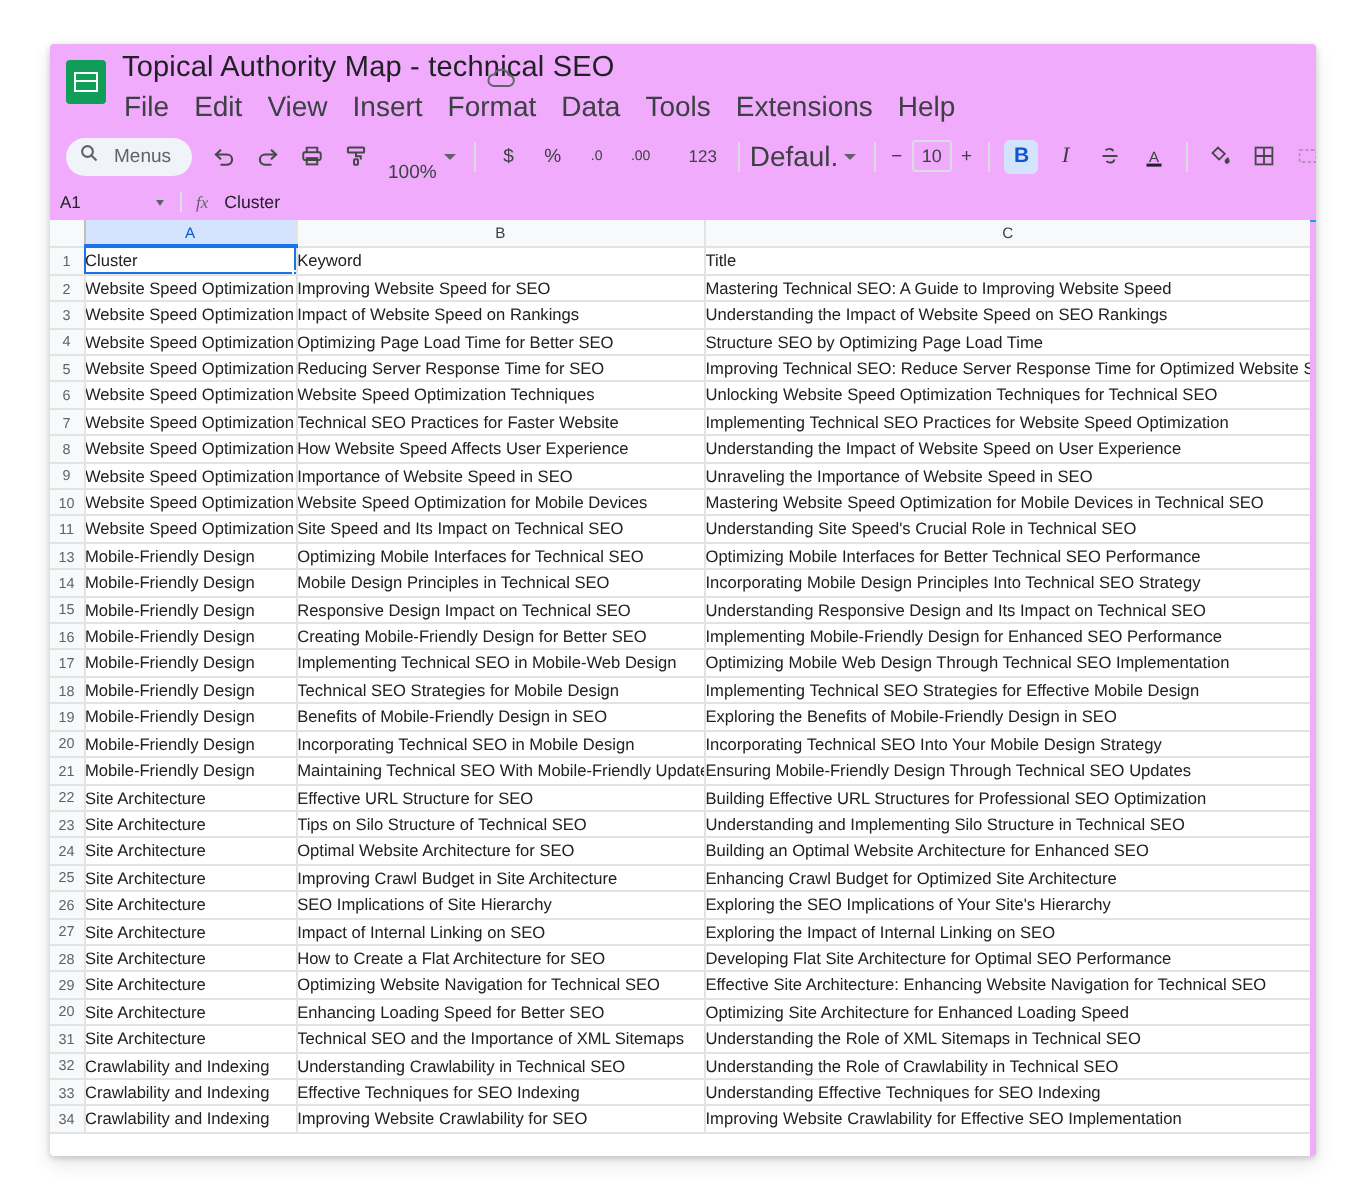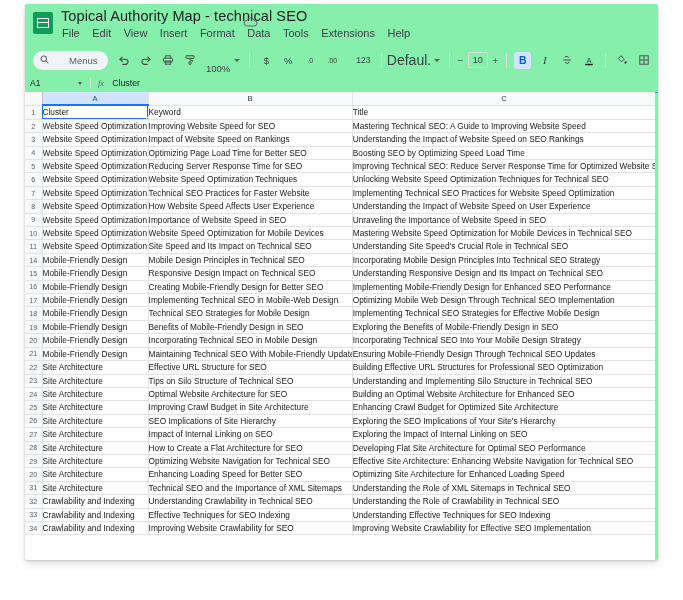--- a/index.html
+++ b/index.html
@@ -4,23 +4,23 @@
 <style>
   html,body{margin:0;padding:0;}
   body{
     width:683px;height:600px;
     background:#ffffff;
     font-family:"Liberation Sans", sans-serif;
     overflow:hidden;
     -webkit-font-smoothing:antialiased;
   }
   .app{
-    position:absolute;left:25px;top:4px;
+    position:absolute;left:25px;top:22px;
     width:633px;height:556px;
-    background:#86efac;
+    background:#f0abfc;
     border-radius:2px;
     box-shadow:0 1px 3px rgba(0,0,0,.18), 0 4px 10px rgba(0,0,0,.10);
     overflow:hidden;
   }
 
   
   .titlebar{height:42px;position:relative;}
   .doc-icon{
     position:absolute;left:8px;top:8px;width:20px;height:22px;
     background:#0f9d58;border-radius:2px;
@@ -35,32 +35,32 @@
   }
   .doc-title{
     position:absolute;left:36px;top:4px;
     font-size:14.5px;color:#202124;letter-spacing:.1px;white-space:nowrap;
   }
   .cloud-icon{
     position:absolute;left:218px;top:9px;width:15px;height:10px;color:#5f6368;
   }
   .menubar{
     position:absolute;left:36px;top:22px;
-    display:flex;gap:10.5px;font-size:11px;color:#3c4043;white-space:nowrap;
+    display:flex;gap:10.5px;font-size:14px;color:#3c4043;white-space:nowrap;
   }
   .menubar span{cursor:default;padding:1px 1px;}
 
   
   .toolbar{
     position:absolute;left:0;top:42px;width:100%;height:28px;
     display:flex;align-items:center;
   }
   .tb-inner{display:flex;align-items:center;padding-left:8px;white-space:nowrap;}
   .menus-pill{
-    display:flex;align-items:center;gap:20px;
+    display:flex;align-items:center;gap:8px;
     background:#f0f3f7;border-radius:11px;height:19px;padding:0 10px 0 7px;
     font-size:9.5px;color:#5f6368;
   }
   .ticon{
     display:inline-flex;align-items:center;justify-content:center;
     width:17px;height:17px;margin:0 2.5px;color:#444746;flex:none;
   }
   .ticon svg{display:block;}
   .zoomlbl{font-size:9.5px;color:#3c4043;margin:16px 1px 0 5px;}
   .caret{
@@ -316,21 +316,21 @@
           <tr>
             <td class="rownum">3</td>
             <td class="cell"><span>Website Speed Optimization</span></td>
             <td class="cell"><span>Impact of Website Speed on Rankings</span></td>
             <td class="cell"><span>Understanding the Impact of Website Speed on SEO Rankings</span></td>
           </tr>
           <tr>
             <td class="rownum">4</td>
             <td class="cell"><span>Website Speed Optimization</span></td>
             <td class="cell"><span>Optimizing Page Load Time for Better SEO</span></td>
-            <td class="cell"><span>Boosting SEO by Optimizing Speed Load Time</span></td>
+            <td class="cell"><span>Structure SEO by Optimizing Page Load Time</span></td>
           </tr>
           <tr>
             <td class="rownum">5</td>
             <td class="cell"><span>Website Speed Optimization</span></td>
             <td class="cell"><span>Reducing Server Response Time for SEO</span></td>
             <td class="cell ovf"><span>Improving Technical SEO: Reduce Server Response Time for Optimized Website Speed</span></td>
           </tr>
           <tr>
             <td class="rownum">6</td>
             <td class="cell"><span>Website Speed Optimization</span></td>
@@ -359,20 +359,26 @@
             <td class="rownum">10</td>
             <td class="cell"><span>Website Speed Optimization</span></td>
             <td class="cell"><span>Website Speed Optimization for Mobile Devices</span></td>
             <td class="cell ovf"><span>Mastering Website Speed Optimization for Mobile Devices in Technical SEO</span></td>
           </tr>
           <tr>
             <td class="rownum">11</td>
             <td class="cell"><span>Website Speed Optimization</span></td>
             <td class="cell"><span>Site Speed and Its Impact on Technical SEO</span></td>
             <td class="cell"><span>Understanding Site Speed's Crucial Role in Technical SEO</span></td>
+          </tr>
+          <tr>
+            <td class="rownum">13</td>
+            <td class="cell"><span>Mobile-Friendly Design</span></td>
+            <td class="cell"><span>Optimizing Mobile Interfaces for Technical SEO</span></td>
+            <td class="cell ovf"><span>Optimizing Mobile Interfaces for Better Technical SEO Performance</span></td>
           </tr>
           <tr>
             <td class="rownum">14</td>
             <td class="cell"><span>Mobile-Friendly Design</span></td>
             <td class="cell"><span>Mobile Design Principles in Technical SEO</span></td>
             <td class="cell ovf"><span>Incorporating Mobile Design Principles Into Technical SEO Strategy</span></td>
           </tr>
           <tr>
             <td class="rownum">15</td>
             <td class="cell"><span>Mobile-Friendly Design</span></td>

